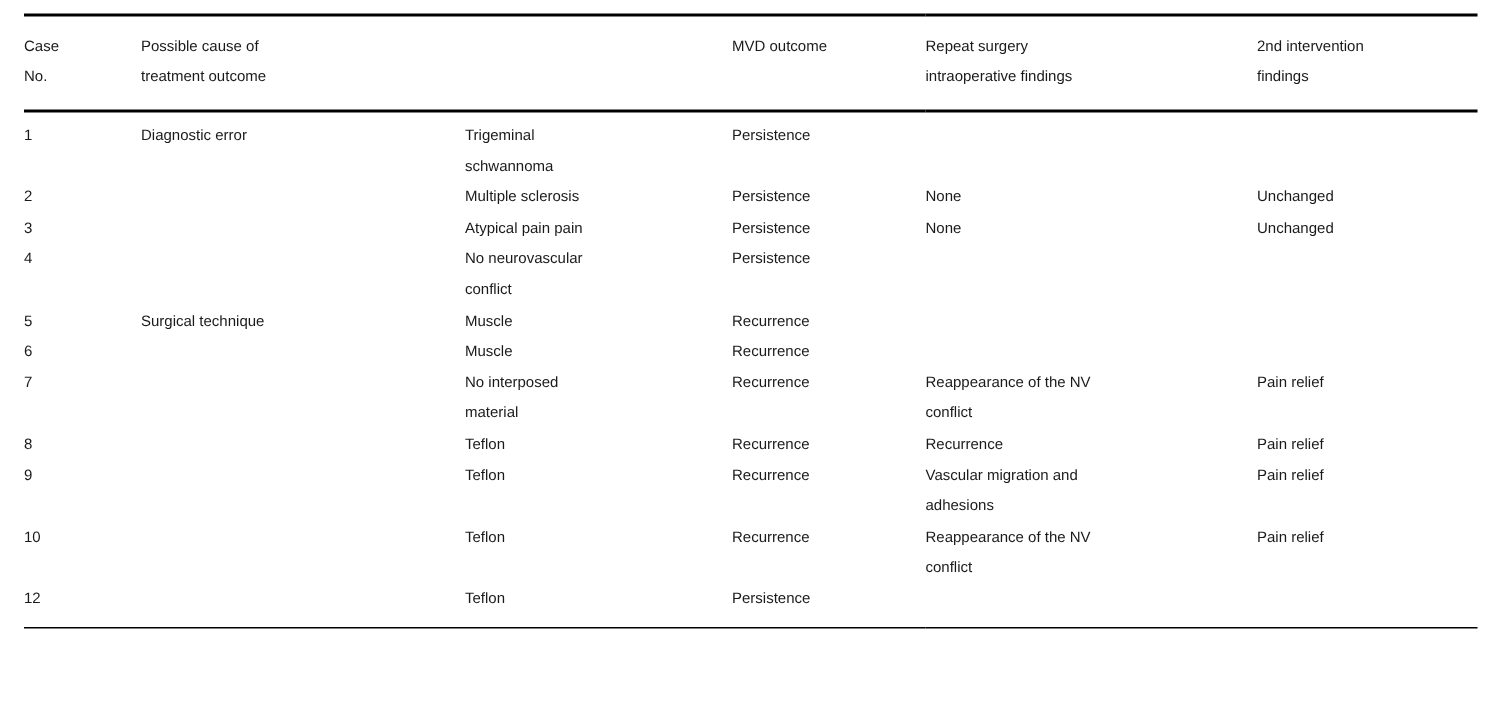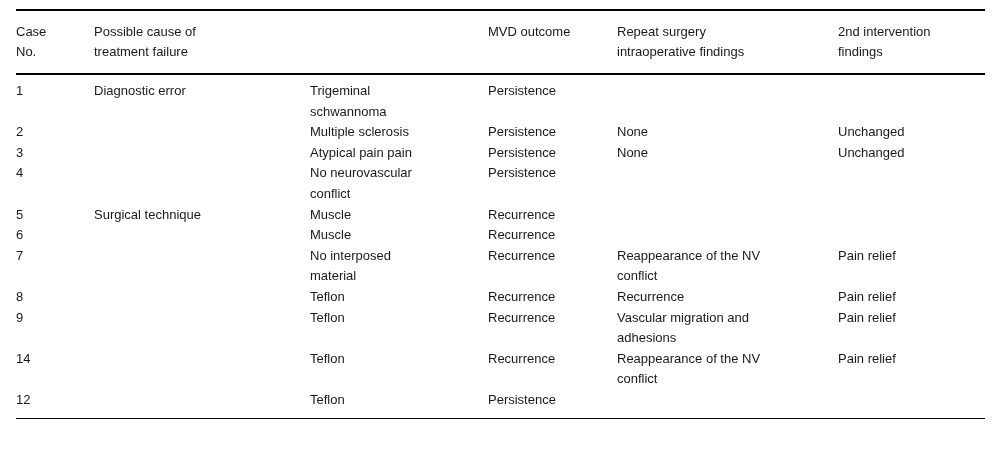--- a/index.html
+++ b/index.html
@@ -22,21 +22,21 @@
     box-sizing: border-box;
   }
 
   table.data-table {
     position: absolute;
     left: 16px;
     top: 9px;
     width: 969px;
     border-collapse: collapse;
     table-layout: fixed;
-    font-size: 13px;
+    font-size: 10px;
   }
 
   table.data-table col.c-case       { width: 78px; }
   table.data-table col.c-cause      { width: 216px; }
   table.data-table col.c-finding    { width: 178px; }
   table.data-table col.c-mvd        { width: 129px; }
   table.data-table col.c-repeat     { width: 221px; }
   table.data-table col.c-response   { width: 147px; }
 
   thead tr.header-row th {
@@ -81,21 +81,21 @@
       <col class="c-finding">
       <col class="c-mvd">
       <col class="c-repeat">
       <col class="c-response">
     </colgroup>
     <thead>
       <tr class="header-row">
         <th>Case
 No.</th>
         <th>Possible cause of
-treatment failure</th>
+treatment outcome</th>
         <th></th>
         <th>MVD outcome</th>
         <th>Repeat surgery
 intraoperative findings</th>
         <th>2nd intervention
 findings</th>
       </tr>
     </thead>
     <tbody id="table-body">
         <tr class="body-row">
@@ -169,21 +169,21 @@
         <tr class="body-row">
           <td><span class="cell-text">9</span></td>
           <td><span class="cell-empty"></span></td>
           <td><span class="cell-text">Teflon</span></td>
           <td><span class="cell-text">Recurrence</span></td>
           <td><span class="cell-text">Vascular migration and
 adhesions</span></td>
           <td><span class="cell-text">Pain relief</span></td>
         </tr>
         <tr class="body-row">
-          <td><span class="cell-text">14</span></td>
+          <td><span class="cell-text">10</span></td>
           <td><span class="cell-empty"></span></td>
           <td><span class="cell-text">Teflon</span></td>
           <td><span class="cell-text">Recurrence</span></td>
           <td><span class="cell-text">Reappearance of the NV
 conflict</span></td>
           <td><span class="cell-text">Pain relief</span></td>
         </tr>
         <tr class="body-row last-row">
           <td><span class="cell-text">12</span></td>
           <td><span class="cell-empty"></span></td>

